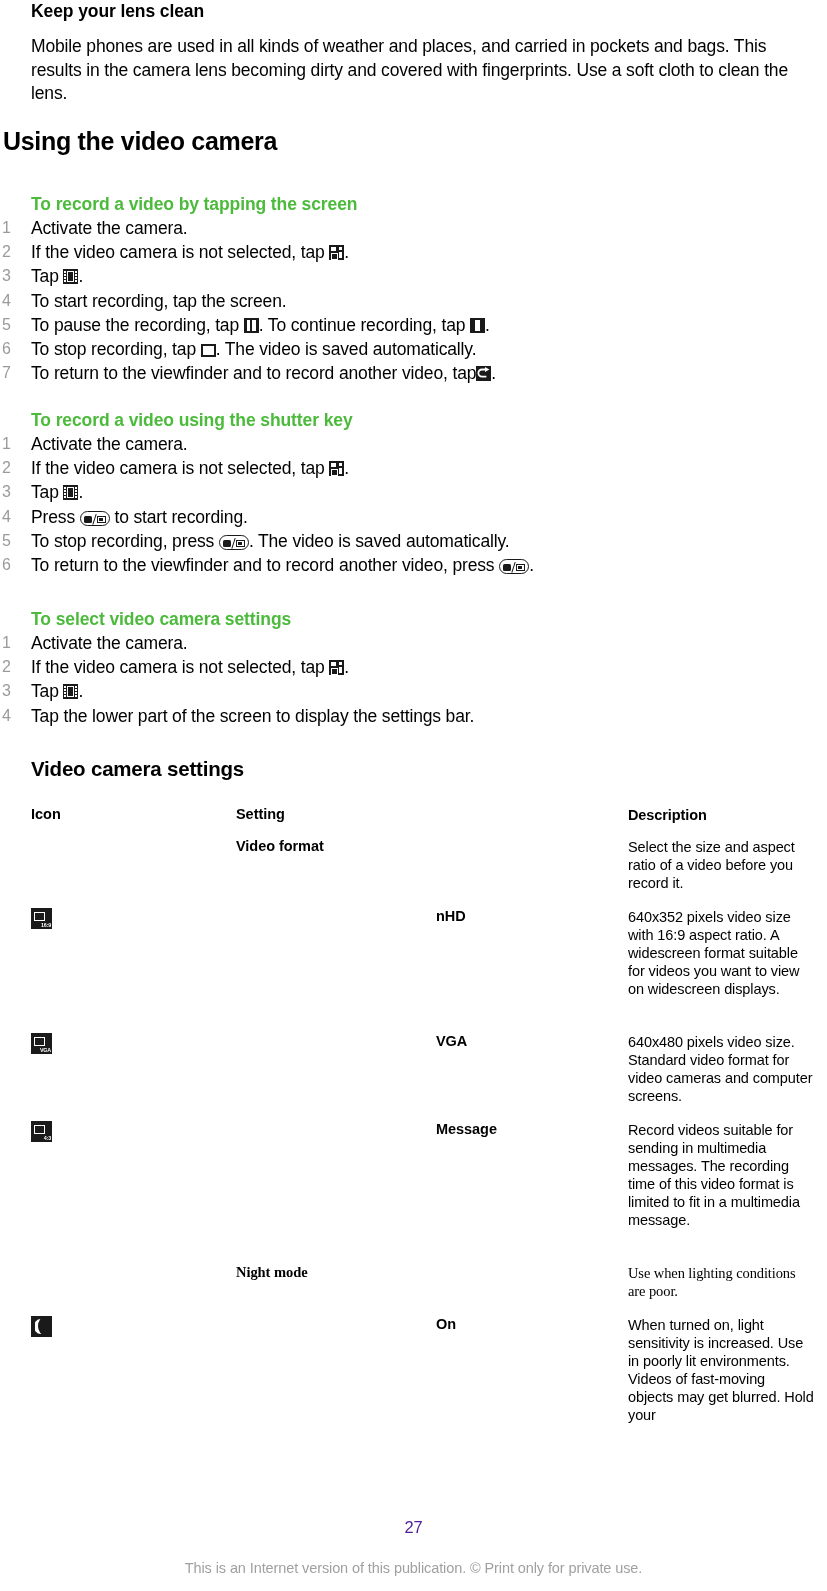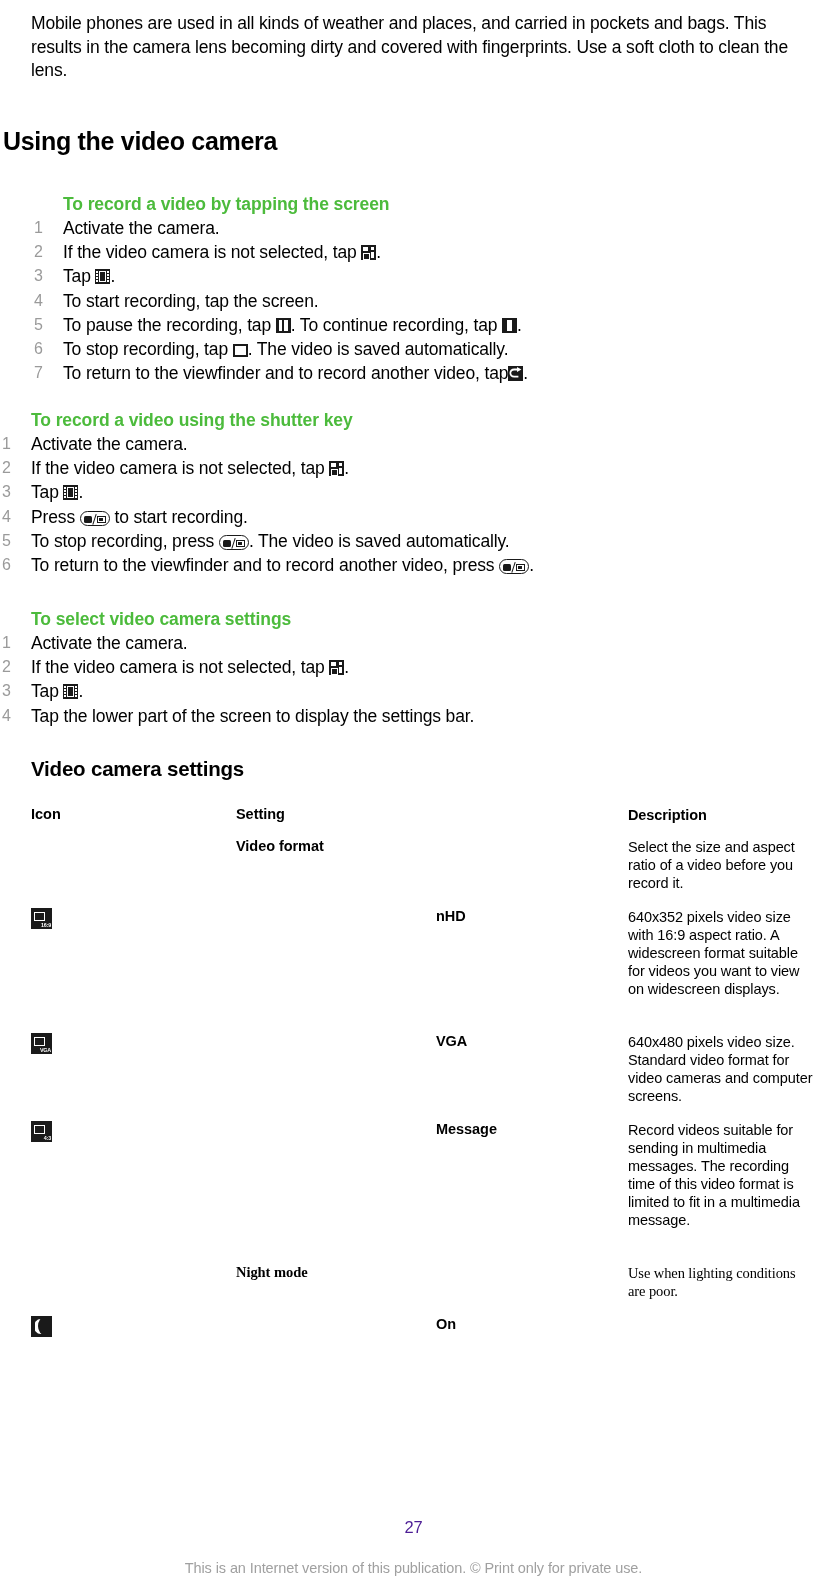--- a/index.html
+++ b/index.html
@@ -324,26 +324,27 @@
     font-size: 14.5px;
     letter-spacing: -0.1px;
   }
 </style>
 </head>
 <body>
 
 <div class="page">
 
   <div class="intro">
+    <div class="intro-title">Keep your lens clean</div>
     <div class="intro-body">Mobile phones are used in all kinds of weather and places, and carried in pockets and bags. This results in the camera lens becoming dirty and covered with fingerprints. Use a soft cloth to clean the lens.</div>
   </div>
 
   <div class="chapter-heading">Using the video camera</div>
 
-  <div class="proc" style="top:192px;padding-left:32px;">
+  <div class="proc" style="top:192px;">
     <div class="proc-title">To record a video by tapping the screen</div>
     <ul class="steps">
       <li class="step">
         <span class="step-num">1</span>
         <span class="step-text"><span>Activate the camera.</span></span>
       </li>
       <li class="step">
         <span class="step-num">2</span>
         <span class="step-text"><span>If the video camera is not selected, tap </span><span class="ico-box ico-switch"><span class="dot"></span><span class="dot2"></span></span><span>.</span></span>
       </li>
@@ -469,20 +470,21 @@
       <div class="col-icon"></div>
       <div class="col-setting setting-l1">Night mode</div>
       <div class="col-desc">Use when lighting conditions are poor.</div>
     </div>
 
     <div class="tbl-row" style="height:130px;">
       <div class="col-icon">
         <span class="tico tico-moon"><span class="moon"></span></span>
       </div>
       <div class="col-setting setting-l2">On</div>
+      <div class="col-desc">When turned on, light sensitivity is increased. Use in poorly lit environments. Videos of fast-moving objects may get blurred. Hold your</div>
     </div>
 
   </div>
 
   <div class="page-number">27</div>
   <div class="footer-note">This is an Internet version of this publication. © Print only for private use.</div>
 
 </div>
 
 </body></html>

